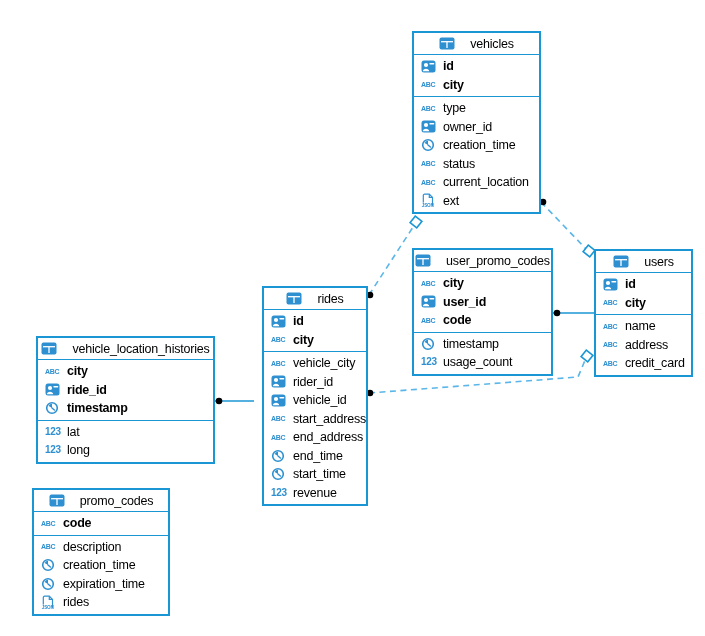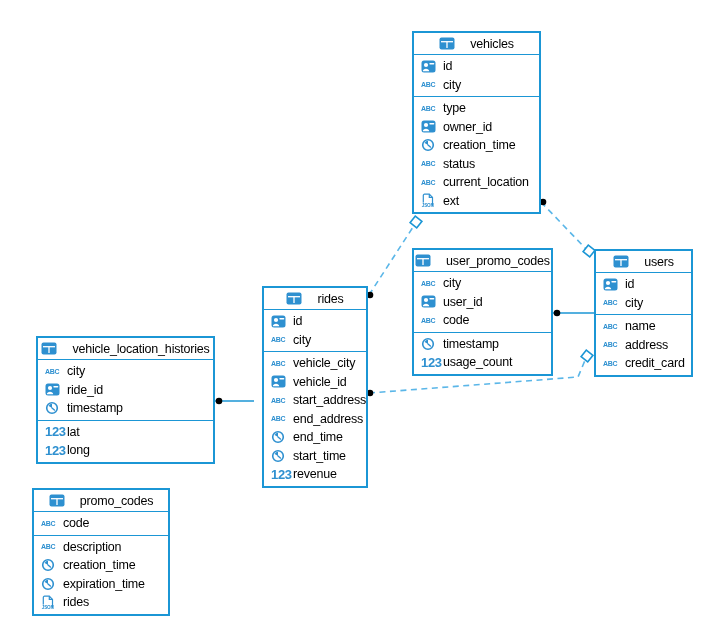--- a/index.html
+++ b/index.html
@@ -11,27 +11,27 @@
   .overlay .dot{fill:#000;}
   .overlay .sq{fill:#fff;stroke:#1b96d5;stroke-width:1.6;}
 
   .table-card{position:absolute;box-sizing:border-box;background:#fff;
               border:2px solid #1b96d5;font-size:12.5px;}
   .t-title{display:flex;align-items:center;justify-content:center;gap:15px;
            height:21px;border-bottom:1.5px solid #1b96d5;white-space:nowrap;
            overflow:hidden;letter-spacing:-0.2px;}
   .t-sec{padding:2px 0;}
   .t-pk{border-bottom:1.5px solid #1b96d5;}
-  .t-pk .row .col-name{font-weight:400;}
+  .t-pk .row .col-name{font-weight:700;}
   .row{display:flex;align-items:center;gap:5px;height:18.5px;padding:0 7px;
        white-space:nowrap;overflow:hidden;letter-spacing:-0.2px;}
   .type-icon{display:inline-flex;align-items:center;justify-content:flex-start;
              width:17px;flex:0 0 17px;}
   .txt-ic{font-size:7px;font-weight:700;color:#2e90d0;letter-spacing:-0.3px;line-height:1;}
-  .txt-ic.num{font-size:13px;}
+  .txt-ic.num{font-size:10px;}
   .table-ic{display:inline-flex;align-items:center;}
 </style>
 </head>
 <body>
 
 <div id="canvas">
 
   <svg class="overlay" width="705" height="636" viewBox="0 0 705 636">
     <path class="solid" d="M215,401 H254"></path>
     <path class="solid" d="M553,313 H594"></path>
@@ -299,20 +299,33 @@
           <span class="type-icon">
             <span style="display:inline-flex">
               <svg width="15" height="13" viewBox="0 0 15 13">
                 <rect x="0.5" y="0.5" width="14" height="12" rx="2.5" fill="#2e90d0"></rect>
                 <line x1="9" y1="3.8" x2="12.6" y2="3.8" stroke="#fff" stroke-width="1.4" stroke-linecap="round"></line>
                 <circle cx="5" cy="5" r="2.1" fill="#fff"></circle>
                 <path d="M1.8,11.3 C1.8,7.9 8.2,7.9 8.2,11.3 Z" fill="#fff"></path>
               </svg>
             </span>
           </span>
+          <span class="col-name">rider_id</span>
+        </div>
+        <div class="row">
+          <span class="type-icon">
+            <span style="display:inline-flex">
+              <svg width="15" height="13" viewBox="0 0 15 13">
+                <rect x="0.5" y="0.5" width="14" height="12" rx="2.5" fill="#2e90d0"></rect>
+                <line x1="9" y1="3.8" x2="12.6" y2="3.8" stroke="#fff" stroke-width="1.4" stroke-linecap="round"></line>
+                <circle cx="5" cy="5" r="2.1" fill="#fff"></circle>
+                <path d="M1.8,11.3 C1.8,7.9 8.2,7.9 8.2,11.3 Z" fill="#fff"></path>
+              </svg>
+            </span>
+          </span>
           <span class="col-name">vehicle_id</span>
         </div>
         <div class="row">
           <span class="type-icon">
             <span class="txt-ic">ABC</span>
           </span>
           <span class="col-name">start_address</span>
         </div>
         <div class="row">
           <span class="type-icon">

